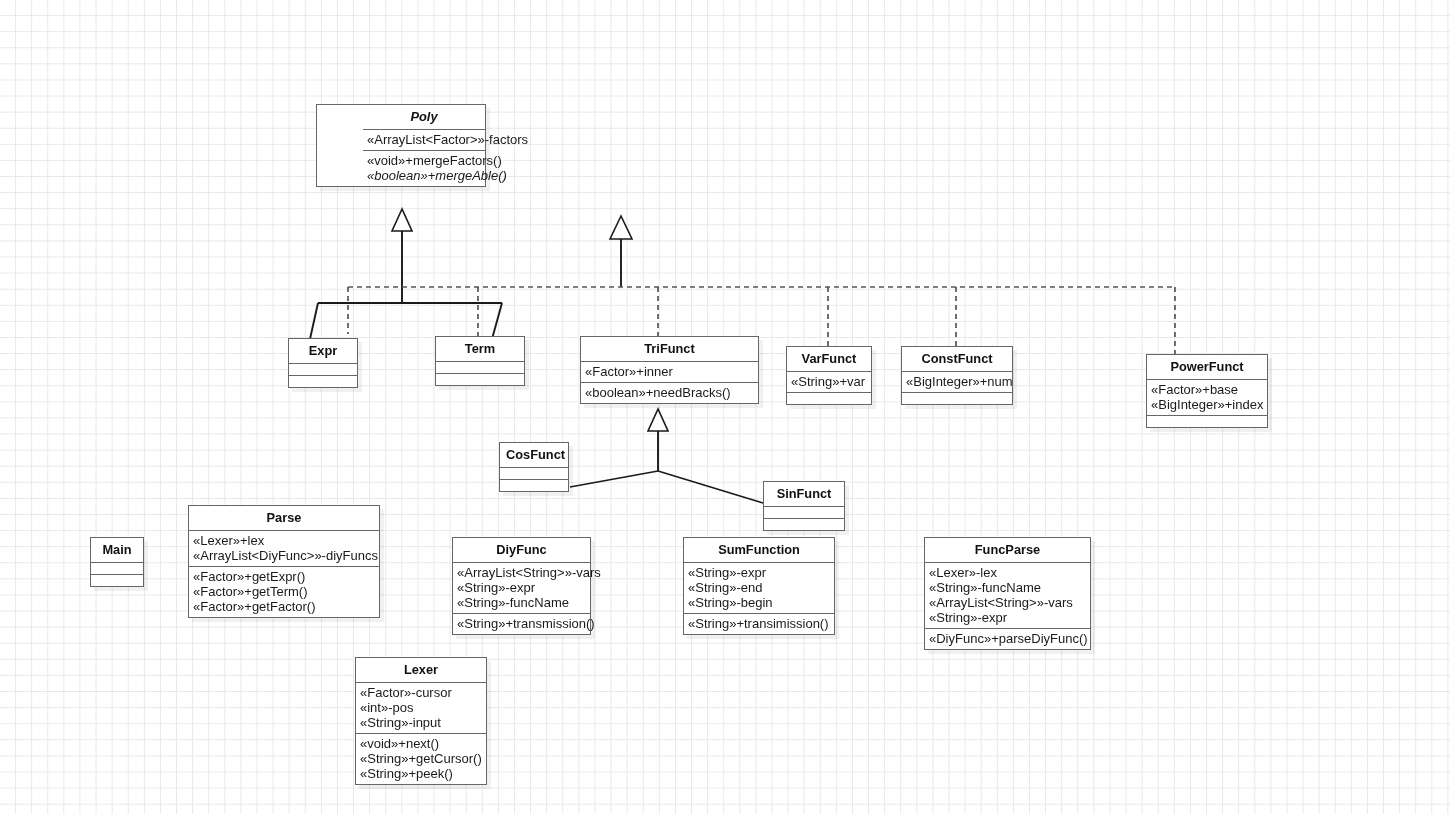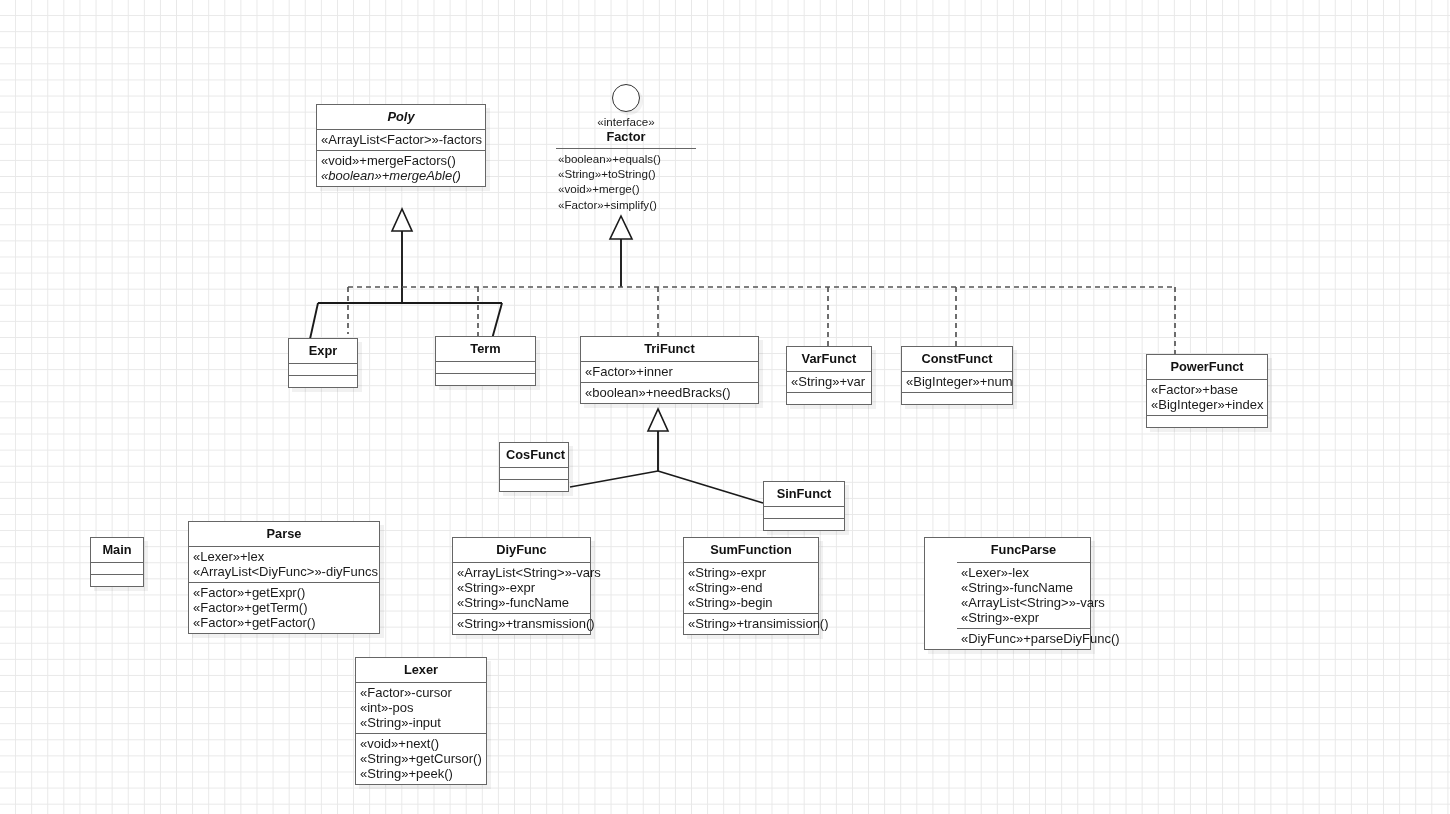--- a/index.html
+++ b/index.html
@@ -128,51 +128,39 @@
     </g>
 
     <g stroke="#1a1a1a" fill="none">
       <polygon points="658,409 648,431 668,431" fill="#ffffff" stroke="#1a1a1a" stroke-width="1.6"></polygon>
       <line x1="658" y1="431" x2="658" y2="471" stroke-width="1.9"></line>
       <line x1="658" y1="471" x2="570" y2="487" stroke-width="1.6"></line>
       <line x1="658" y1="471" x2="763" y2="503" stroke-width="1.6"></line>
     </g>
   </svg>
 
-  <div id="iface" style="left:556px; top:84px;">
-    <div class="lolli"></div>
-    <div class="stereo">«interface»</div>
-    <div class="iname">Factor</div>
-    <div class="rule"></div>
-    <div class="ops">
-      <div class="row">«boolean»+equals()</div>
-      <div class="row">«String»+toString()</div>
-      <div class="row">«void»+merge()</div>
-      <div class="row">«Factor»+simplify()</div>
-    </div>
-  </div>
-
-  <div class="cls" style="left:316px; top:104px; width:170px;">
+
+  <div class="cls" style="left:316px; top:104px; width:170px;padding-left:46px;">
     <div class="name italic">Poly</div>
     <div class="sect">
       <div class="row">«ArrayList&lt;Factor&gt;»-factors</div>
     </div>
     <div class="sect">
       <div class="row">«void»+mergeFactors()</div>
       <div class="row italic">«boolean»+mergeAble()</div>
     </div>
   </div>
 
   <div class="cls" style="left:288px; top:338px; width:70px;">
     <div class="name">Expr</div>
     <div class="sect empty"></div>
     <div class="sect empty"></div>
   </div>
 
-  <div class="cls" style="left:435px; top:336px; width:101px;">
+  <div class="cls" style="left:435px; top:336px; width:90px;">
     <div class="name">Term</div>
     <div class="sect empty"></div>
     <div class="sect empty"></div>
   </div>
 
   <div class="cls" style="left:580px; top:336px; width:179px;">
     <div class="name">TriFunct</div>
     <div class="sect">
       <div class="row">«Factor»+inner</div>
     </div>
@@ -217,21 +205,21 @@
     <div class="sect empty"></div>
     <div class="sect empty"></div>
   </div>
 
   <div class="cls" style="left:90px; top:537px; width:54px;">
     <div class="name">Main</div>
     <div class="sect empty"></div>
     <div class="sect empty"></div>
   </div>
 
-  <div class="cls" style="left:188px; top:521px; width:192px;">
+  <div class="cls" style="left:188px; top:505px; width:192px;">
     <div class="name">Parse</div>
     <div class="sect">
       <div class="row">«Lexer»+lex</div>
       <div class="row">«ArrayList&lt;DiyFunc&gt;»-diyFuncs</div>
     </div>
     <div class="sect">
       <div class="row">«Factor»+getExpr()</div>
       <div class="row">«Factor»+getTerm()</div>
       <div class="row">«Factor»+getFactor()</div>
     </div>
@@ -242,33 +230,33 @@
     <div class="sect">
       <div class="row">«ArrayList&lt;String&gt;»-vars</div>
       <div class="row">«String»-expr</div>
       <div class="row">«String»-funcName</div>
     </div>
     <div class="sect">
       <div class="row">«String»+transmission()</div>
     </div>
   </div>
 
-  <div class="cls" style="left:683px; top:537px; width:136px;">
+  <div class="cls" style="left:683px; top:537px; width:152px;">
     <div class="name">SumFunction</div>
     <div class="sect">
       <div class="row">«String»-expr</div>
       <div class="row">«String»-end</div>
       <div class="row">«String»-begin</div>
     </div>
     <div class="sect">
       <div class="row">«String»+transimission()</div>
     </div>
   </div>
 
-  <div class="cls" style="left:924px; top:537px; width:167px;padding-left:32px;">
+  <div class="cls" style="left:924px; top:537px; width:167px;">
     <div class="name">FuncParse</div>
     <div class="sect">
       <div class="row">«Lexer»-lex</div>
       <div class="row">«String»-funcName</div>
       <div class="row">«ArrayList&lt;String&gt;»-vars</div>
       <div class="row">«String»-expr</div>
     </div>
     <div class="sect">
       <div class="row">«DiyFunc»+parseDiyFunc()</div>
     </div>

